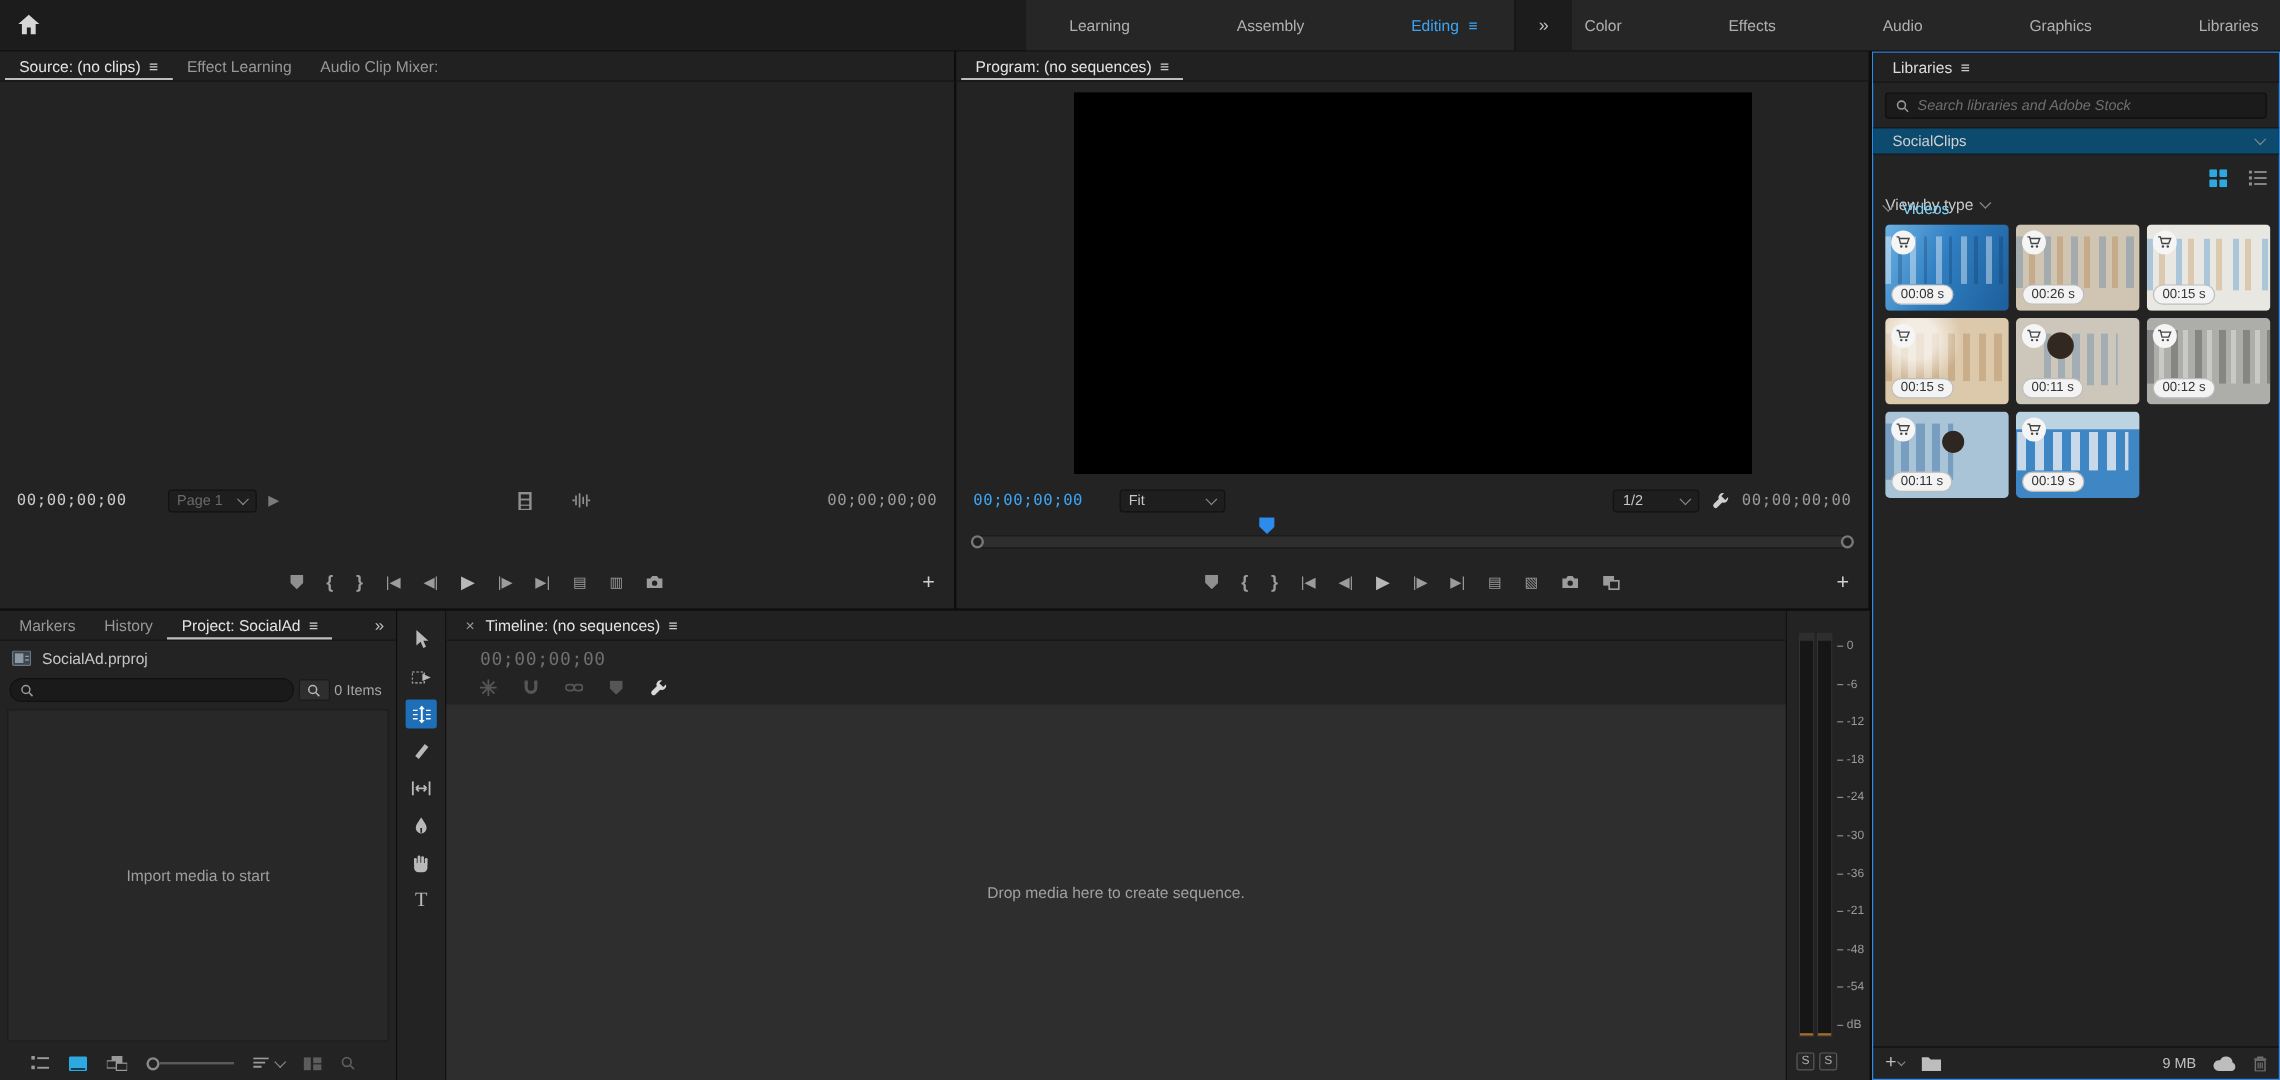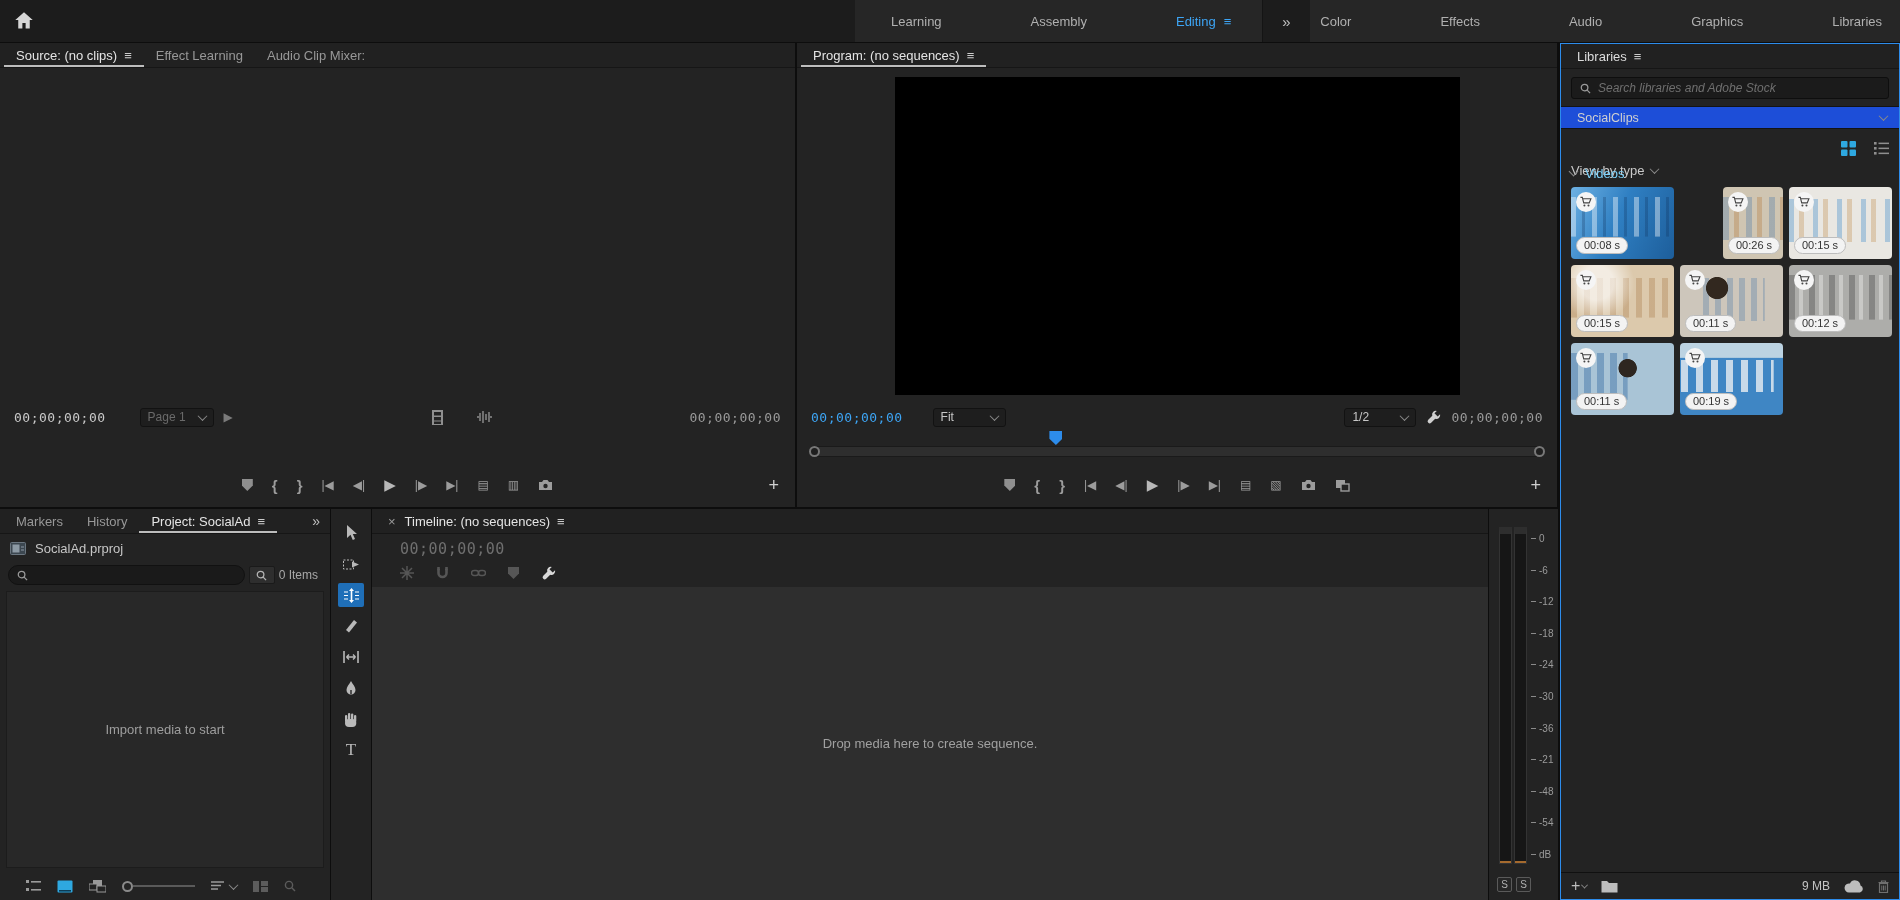--- a/index.html
+++ b/index.html
@@ -119,40 +119,40 @@
   
   .panel-libraries { left:1560px; top:43px; width:340px; height:857px;
     border:1px solid #2d8ceb; display:flex; flex-direction:column; }
   .lib-search { margin:8px 10px 7px 10px; height:22px; background:#1b1b1b;
     border:1px solid #0e0e0e; border-radius:3px; display:flex; align-items:center;
     gap:7px; padding:0 8px; }
   .lib-search input { flex:1; background:transparent; border:none; outline:none;
     font-size:12px; font-style:italic; color:#cfcfcf; min-width:0;
     font-family:"Liberation Sans",sans-serif; }
   .lib-search input::placeholder { color:#6f6f6f; }
-  .lib-select { height:23px; margin:0 0 6px 0; background:#1d4ed8;
+  .lib-select { height:23px; margin:0 0 6px 0; background:#0c4a6e;
     border-top:1px solid #141414; border-bottom:1px solid #141414;
     display:flex; align-items:center; justify-content:space-between;
     padding:0 12px 0 16px; font-size:12.5px; color:#d0d0d0; }
   .lib-viewrow { height:26px; display:flex; align-items:center; padding:0 10px;
     font-size:13px; color:#c9c9c9; gap:8px; }
   .view-ic { display:flex; align-items:center; }
   .lib-section { height:24px; display:flex; align-items:center; gap:8px; padding:0 9px;
     font-size:13px; color:#7dd3fc; }
   .chev.open { transform:rotate(45deg); margin-top:-3px; }
   .vid-grid { display:grid; grid-template-columns:repeat(3,103px); gap:6px; padding:2px 10px; }
   .thumb { position:relative; height:72px; border-radius:4px; overflow:hidden; }
   .cart-badge { position:absolute; top:5px; left:5px; width:20px; height:20px;
     border-radius:50%; background:#f5f5f5; display:flex; align-items:center;
     justify-content:center; }
   .dur { position:absolute; left:5px; bottom:5px; background:#f3f3f3;
     border:1px solid #bdbdbd; border-radius:9px; padding:0 7px; font-size:11px;
     line-height:15px; color:#333; }
   .t1{background:repeating-linear-gradient(90deg,rgba(255,255,255,.40) 0 5px,rgba(0,0,0,0) 5px 11px,rgba(10,40,80,.25) 11px 14px,rgba(0,0,0,0) 14px 21px) 0 30%/100% 55% no-repeat,linear-gradient(115deg,#6db1e3,#2f7fc2 45%,#1d5e9b);}
-  .t2{background:repeating-linear-gradient(90deg,rgba(110,140,170,.45) 0 6px,rgba(0,0,0,0) 6px 11px,rgba(190,150,105,.55) 11px 16px,rgba(0,0,0,0) 16px 23px) 0 35%/100% 60% no-repeat,#cfc5b2;margin-left:43px;}
+  .t2{background:repeating-linear-gradient(90deg,rgba(110,140,170,.45) 0 6px,rgba(0,0,0,0) 6px 11px,rgba(190,150,105,.55) 11px 16px,rgba(0,0,0,0) 16px 23px) 0 35%/100% 60% no-repeat,#cfc5b2;}
   .t3{background:repeating-linear-gradient(90deg,rgba(120,170,210,.55) 0 5px,rgba(0,0,0,0) 5px 10px,rgba(205,170,125,.5) 10px 15px,rgba(0,0,0,0) 15px 24px) 0 40%/100% 60% no-repeat,#e9e7e2;}
   .t4{background:radial-gradient(circle at 25% 25%,rgba(255,255,255,.65) 0 18%,rgba(255,255,255,0) 40%),repeating-linear-gradient(90deg,rgba(180,140,95,.45) 0 6px,rgba(0,0,0,0) 6px 13px) 0 40%/100% 55% no-repeat,#dcc9ac;}
   .t5{background:radial-gradient(circle at 36% 32%,#32281f 0 13%,rgba(50,40,31,0) 14%),repeating-linear-gradient(90deg,rgba(100,135,170,.4) 0 6px,rgba(0,0,0,0) 6px 12px) 55% 45%/60% 60% no-repeat,#cdc6bb;}
   .t6{background:repeating-linear-gradient(90deg,rgba(70,70,70,.38) 0 6px,rgba(0,0,0,0) 6px 10px,rgba(235,235,233,.45) 10px 14px,rgba(0,0,0,0) 14px 20px) 0 35%/100% 62% no-repeat,#adadaa;}
   .t7{background:radial-gradient(circle at 55% 35%,#2e2620 0 12%,rgba(46,38,32,0) 13%),repeating-linear-gradient(90deg,rgba(70,120,170,.5) 0 7px,rgba(0,0,0,0) 7px 13px) 0 40%/55% 65% no-repeat,#a9c4d6;}
   .t8{background:repeating-linear-gradient(90deg,rgba(245,245,245,.75) 0 7px,rgba(0,0,0,0) 7px 15px) 8% 42%/90% 45% no-repeat,linear-gradient(180deg,#bcd3e2 0 20%,#3f86c4 21%);}
   .lib-fill { flex:1; }
   .lib-bottom { height:27px; border-top:1px solid #101010; display:flex; align-items:center;
     gap:14px; padding:0 10px; }
   .lb-ic { color:#bdbdbd; display:flex; align-items:center; gap:2px; }
@@ -253,21 +253,21 @@
       <span class="menu-glyph">≡</span>
     </div>
   </div>
   <div class="mon-body">
     <div class="mon-view">
       <div class="black-frame"></div>
     </div>
     <div class="tc-row">
       <span class="tc blue">00;00;00;00</span>
       <span style="width:10px"></span>
-      <div class="dd" style="width:73px">
+      <div class="dd" style="width:88px">
         <span>Fit</span>
           <span class="chev"></span>
       </div>
       <span class="spacer"></span>
       <div class="dd" style="width:72px">
         <span>1/2</span>
           <span class="chev"></span>
       </div>
       <span style="color:#cfcfcf">
         <svg width="15" height="15" viewBox="0 0 16 16">

